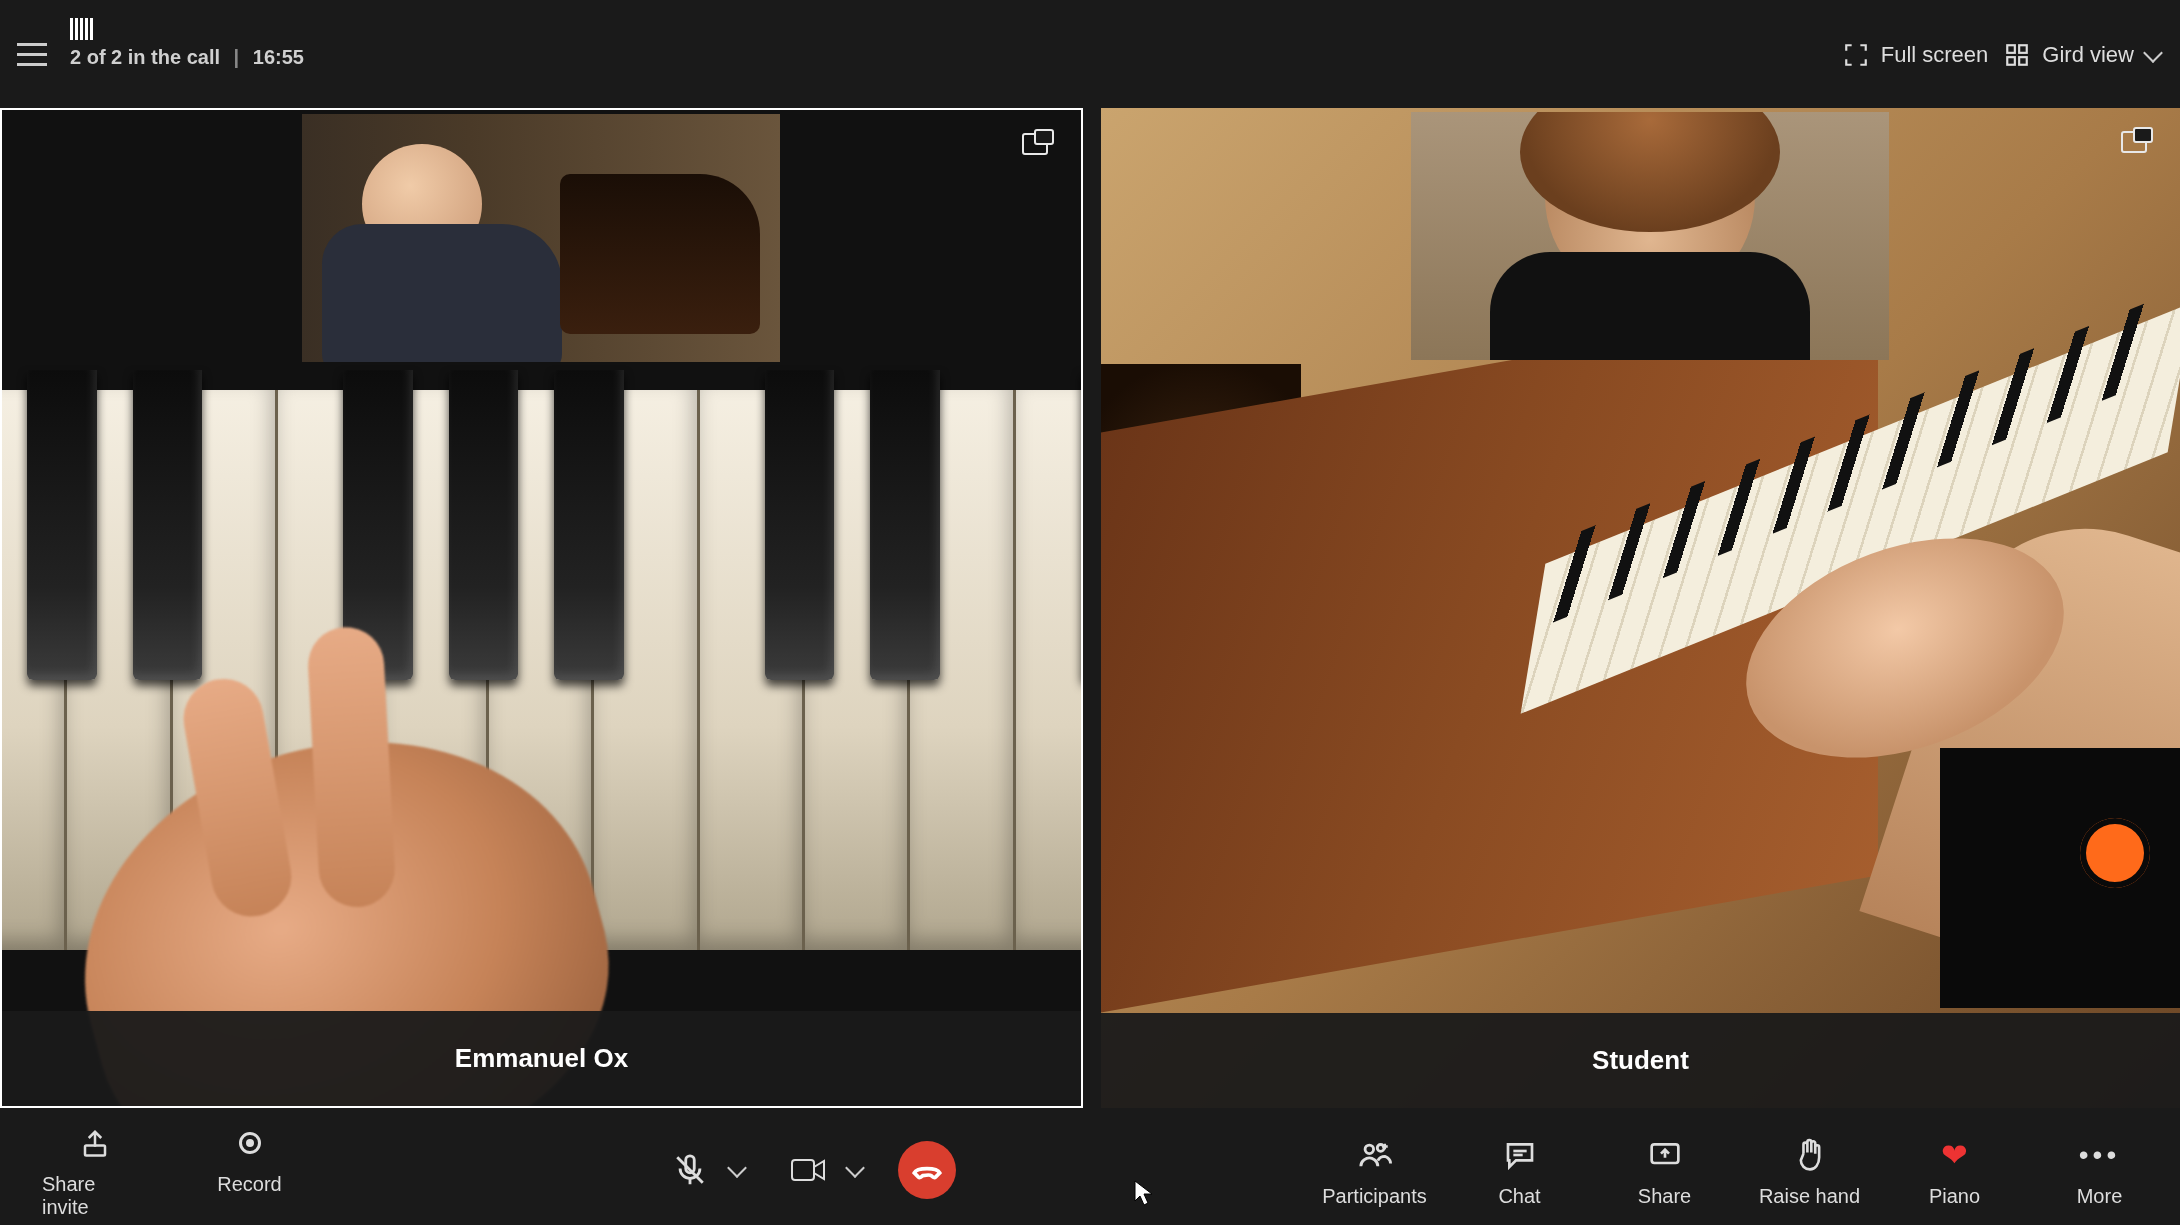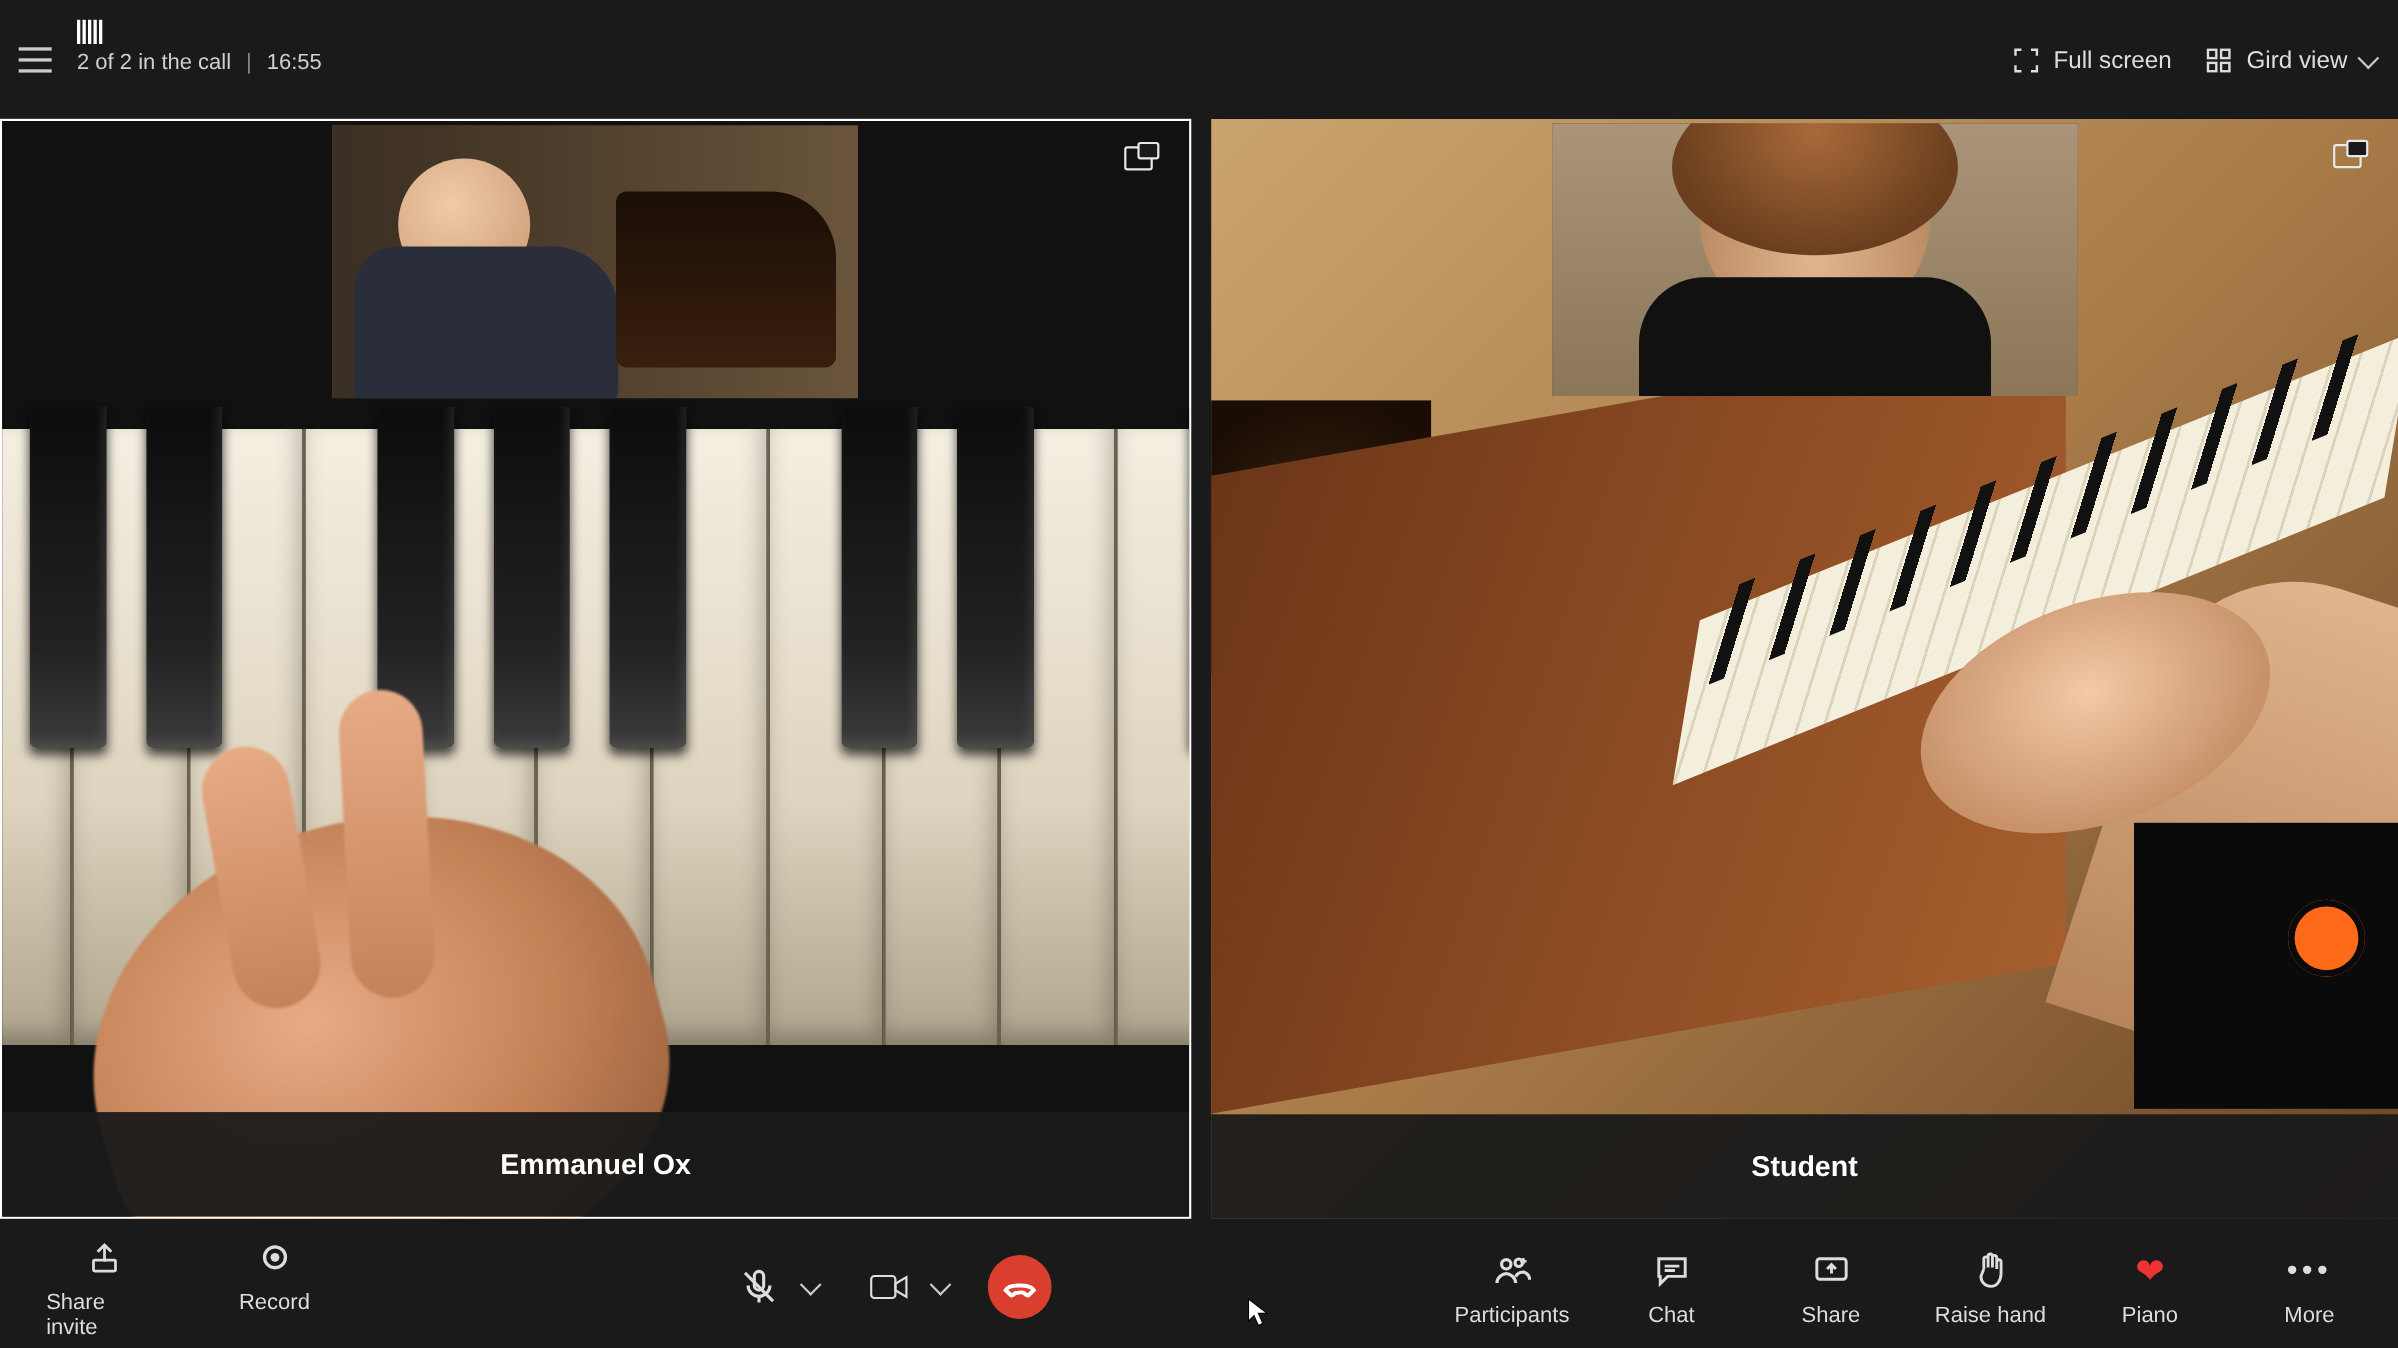--- a/index.html
+++ b/index.html
@@ -40,26 +40,26 @@
 }
 .piano-glyph em:nth-child(1){height:22px;}
 .piano-glyph em:nth-child(2){height:22px;}
 .piano-glyph em:nth-child(3){height:22px;}
 .piano-glyph em:nth-child(4){height:22px;}
 .piano-glyph em:nth-child(5){height:22px;}
 .room-title {
   font-size: 40px; font-weight: 700; letter-spacing: .5px;
 }
 .sub-line {
-  margin-top: 6px; font-size: 20px; color: #d0d0d0; font-weight: 400;
+  margin-top: 6px; font-size: 20px; color: #d0d0d0; font-weight: 700;
 }
 .sub-sep { margin: 0 8px; color: #888; }
 
 .header-right {
-  display: flex; align-items: center; gap: 30px; margin-top: 24px;
+  display: flex; align-items: center; gap: 16px; margin-top: 24px;
 }
 .hbtn {
   display: flex; align-items: center; gap: 12px; font-size: 22px; color: #ddd;
   cursor: pointer;
 }
 .chev-down {
   width: 14px; height: 14px; border-right: 2px solid #ccc; border-bottom: 2px solid #ccc;
   transform: rotate(45deg); margin-top: -4px;
 }
 

